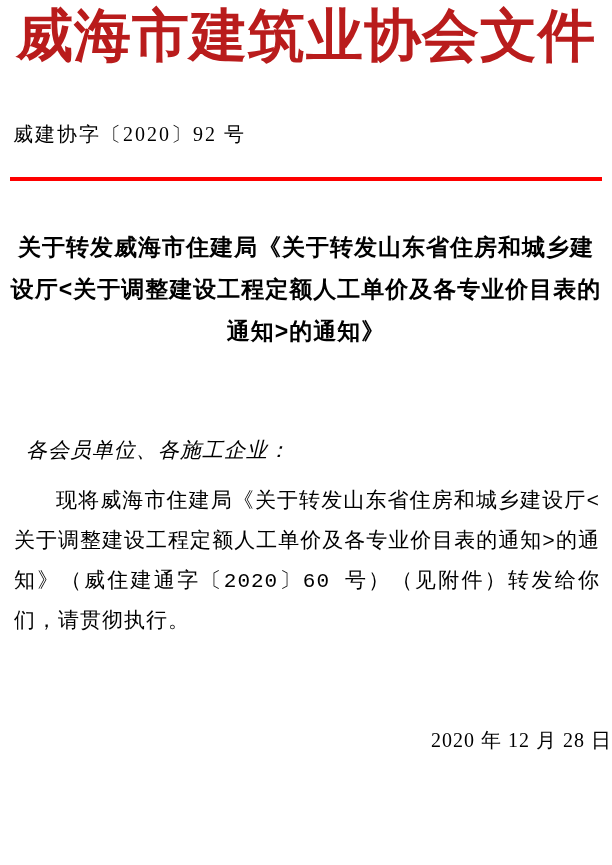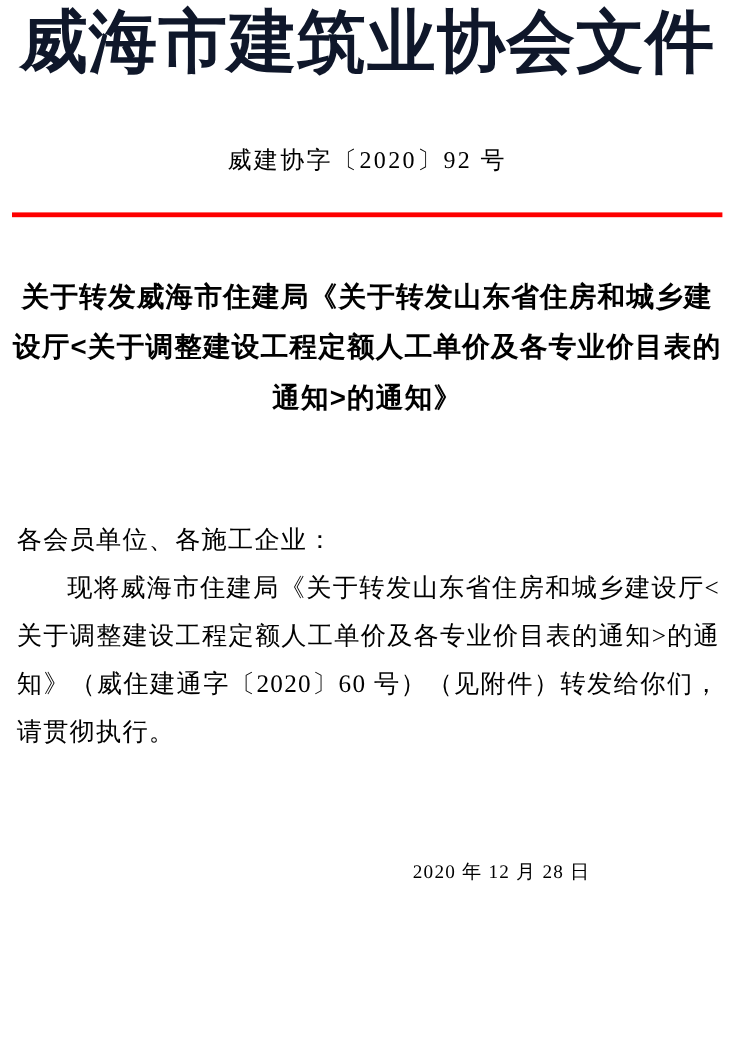--- a/index.html
+++ b/index.html
@@ -22,31 +22,32 @@
   }
   
   .banner {
     margin: 2px 0 0 0;
     padding: 0;
     font-size: 57px;
     line-height: 68px;
     font-weight: 700;
     text-align: center;
     letter-spacing: 1px;
-    color: #0f172a;
+    color: #b91c1c;
     white-space: nowrap;
     font-family: "Liberation Serif", "DejaVu Serif", serif;
   }
   
   .doc-number {
     margin-top: 52px;
     font-size: 20px;
     line-height: 24px;
     letter-spacing: 2px;
-    text-align: center;
+    text-align: left;
+    padding-left: 13px;
   }
   
   .red-rule {
     margin: 31px auto 0 auto;
     width: 592px;
     height: 4px;
     background: #fe0000;
   }
   
   .doc-title {
@@ -60,32 +61,33 @@
   }
   
   .body-block {
     margin: 78px 12px 0 14px;
     font-size: 21px;
     line-height: 40px;
     letter-spacing: 1px;
     text-align: justify;
   }
   .salutation {
-    margin: 0;
+    margin: 12px;
     text-indent: 0;
+    font-style: italic;
   }
   .para {
     margin: 0;
     text-indent: 2em;
+    font-family: Liberation Mono, monospace;
   }
   
   .date {
     margin-top: 84px;
-    padding-right: 120px;
-    font-size: 16px;
+    font-size: 20px;
     line-height: 28px;
     letter-spacing: 1px;
     text-align: right;
   }
 </style>
 </head>
 <body>
 
 <div class="page">
   <header>

